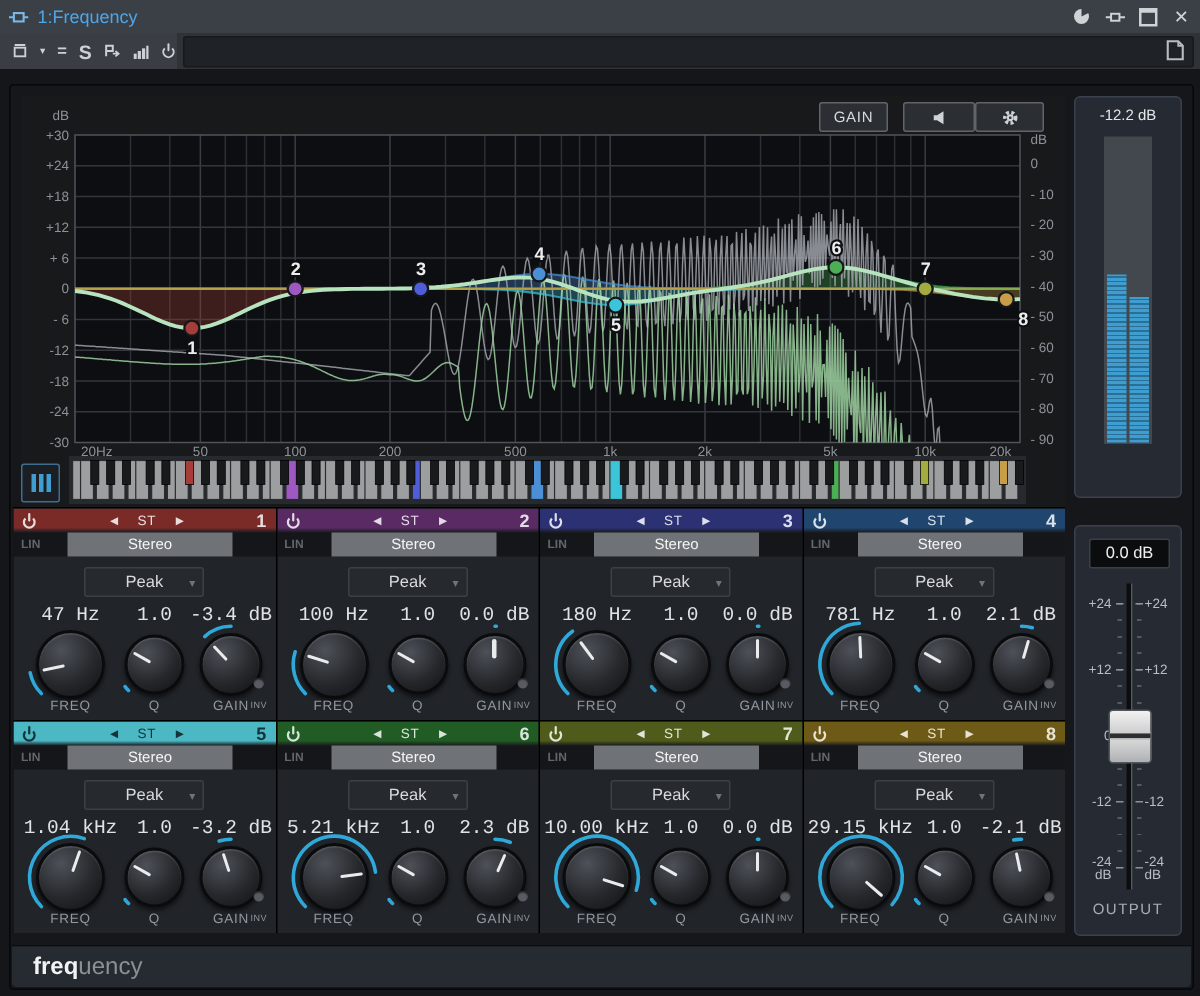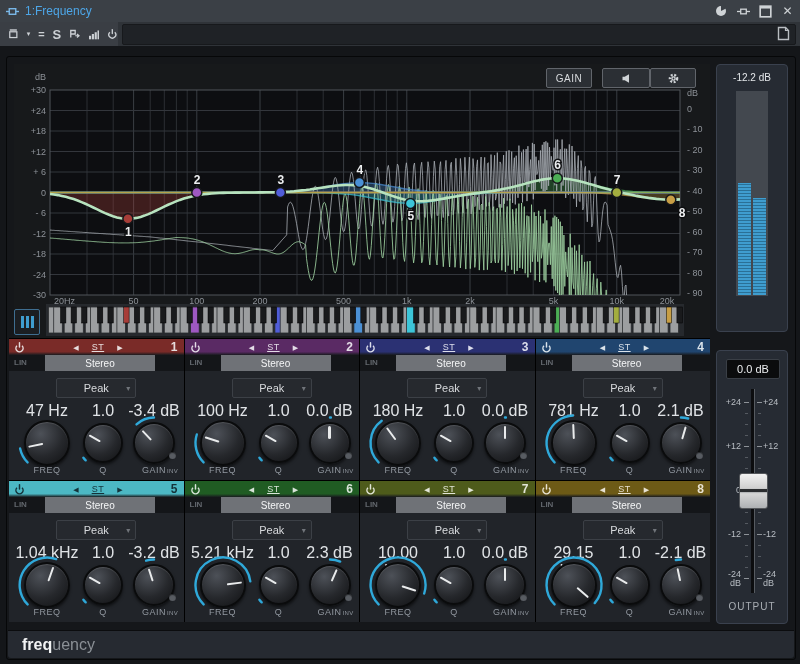--- a/index.html
+++ b/index.html
@@ -51,32 +51,32 @@
   #out-label{position:absolute;left:0;right:0;top:250px;text-align:center;color:#a8adb3;font-size:10px;letter-spacing:1px;}
   
   #bands{position:absolute;left:9px;top:338px;width:701px;height:283px;display:grid;
          grid-template-columns:repeat(4,1fr);grid-template-rows:141px 141px;background:#000;
          border-top:1px solid #000;gap:1px;}
   .band{position:relative;background:#212429;overflow:hidden;}
   .bhead{position:absolute;left:0;top:0;right:0;height:16px;display:flex;align-items:center;}
   .bpow{margin-left:5px;display:inline-flex;}
   .bnav{flex:1;display:flex;align-items:center;justify-content:center;gap:13px;}
   .arr{font-size:7px;line-height:7px;}
-  .bst{font-size:9px;letter-spacing:.5px;text-decoration:underline;}
+  .bst{font-size:9px;letter-spacing:.5px;}
   .bnum{margin-right:6px;font-size:12px;font-weight:bold;}
   .brow2{position:absolute;left:0;right:0;top:16px;height:16px;background:#141619;}
   .blin{position:absolute;left:5px;top:3px;font-size:8px;font-weight:bold;color:#62676d;}
   .bstereo{position:absolute;left:36px;top:0;width:110px;height:16px;background:#6f7277;color:#f4f5f6;
            font-size:10px;display:flex;align-items:center;justify-content:center;}
   .bmode{position:absolute;left:50%;transform:translateX(-50%);top:39px;width:78px;height:18px;
          background:#26292e;border:1px solid #3c4046;border-radius:2px;color:#d8dadd;font-size:11px;
          display:flex;align-items:center;justify-content:center;}
   .bmode .caret{position:absolute;right:5px;font-size:8px;color:#70747a;font-style:normal;}
   .bvals,.blabels{position:absolute;left:2px;right:0;display:grid;grid-template-columns:72px 40px 62px;}
-  .bvals{top:63px;font-size:16px;color:#e0e3e6;}
+  .bvals{top:63px;font-size:13px;color:#e0e3e6;font-family:Liberation Mono, monospace;}
   .bvals span{text-align:center;}
   .blabels{top:126px;font-size:9px;color:#9298a0;letter-spacing:.5px;}
   .blabels span{text-align:center;}
   .bknobs{position:absolute;left:2px;right:0;top:72px;height:64px;display:grid;
           grid-template-columns:72px 40px 62px;align-items:center;justify-items:center;}
   .knob-wrap{position:relative;}
   .knob-wrap svg{position:absolute;left:0;top:0;}
   .knob{position:absolute;inset:0;margin:auto;border-radius:50%;border:2px solid #0a0b0c;box-sizing:border-box;
         background:radial-gradient(circle at 35% 28%,#4d5158,#26282c 55%,#101113);
         box-shadow:0 2px 3px rgba(0,0,0,.55), inset 0 1px 1px rgba(255,255,255,.14);}

